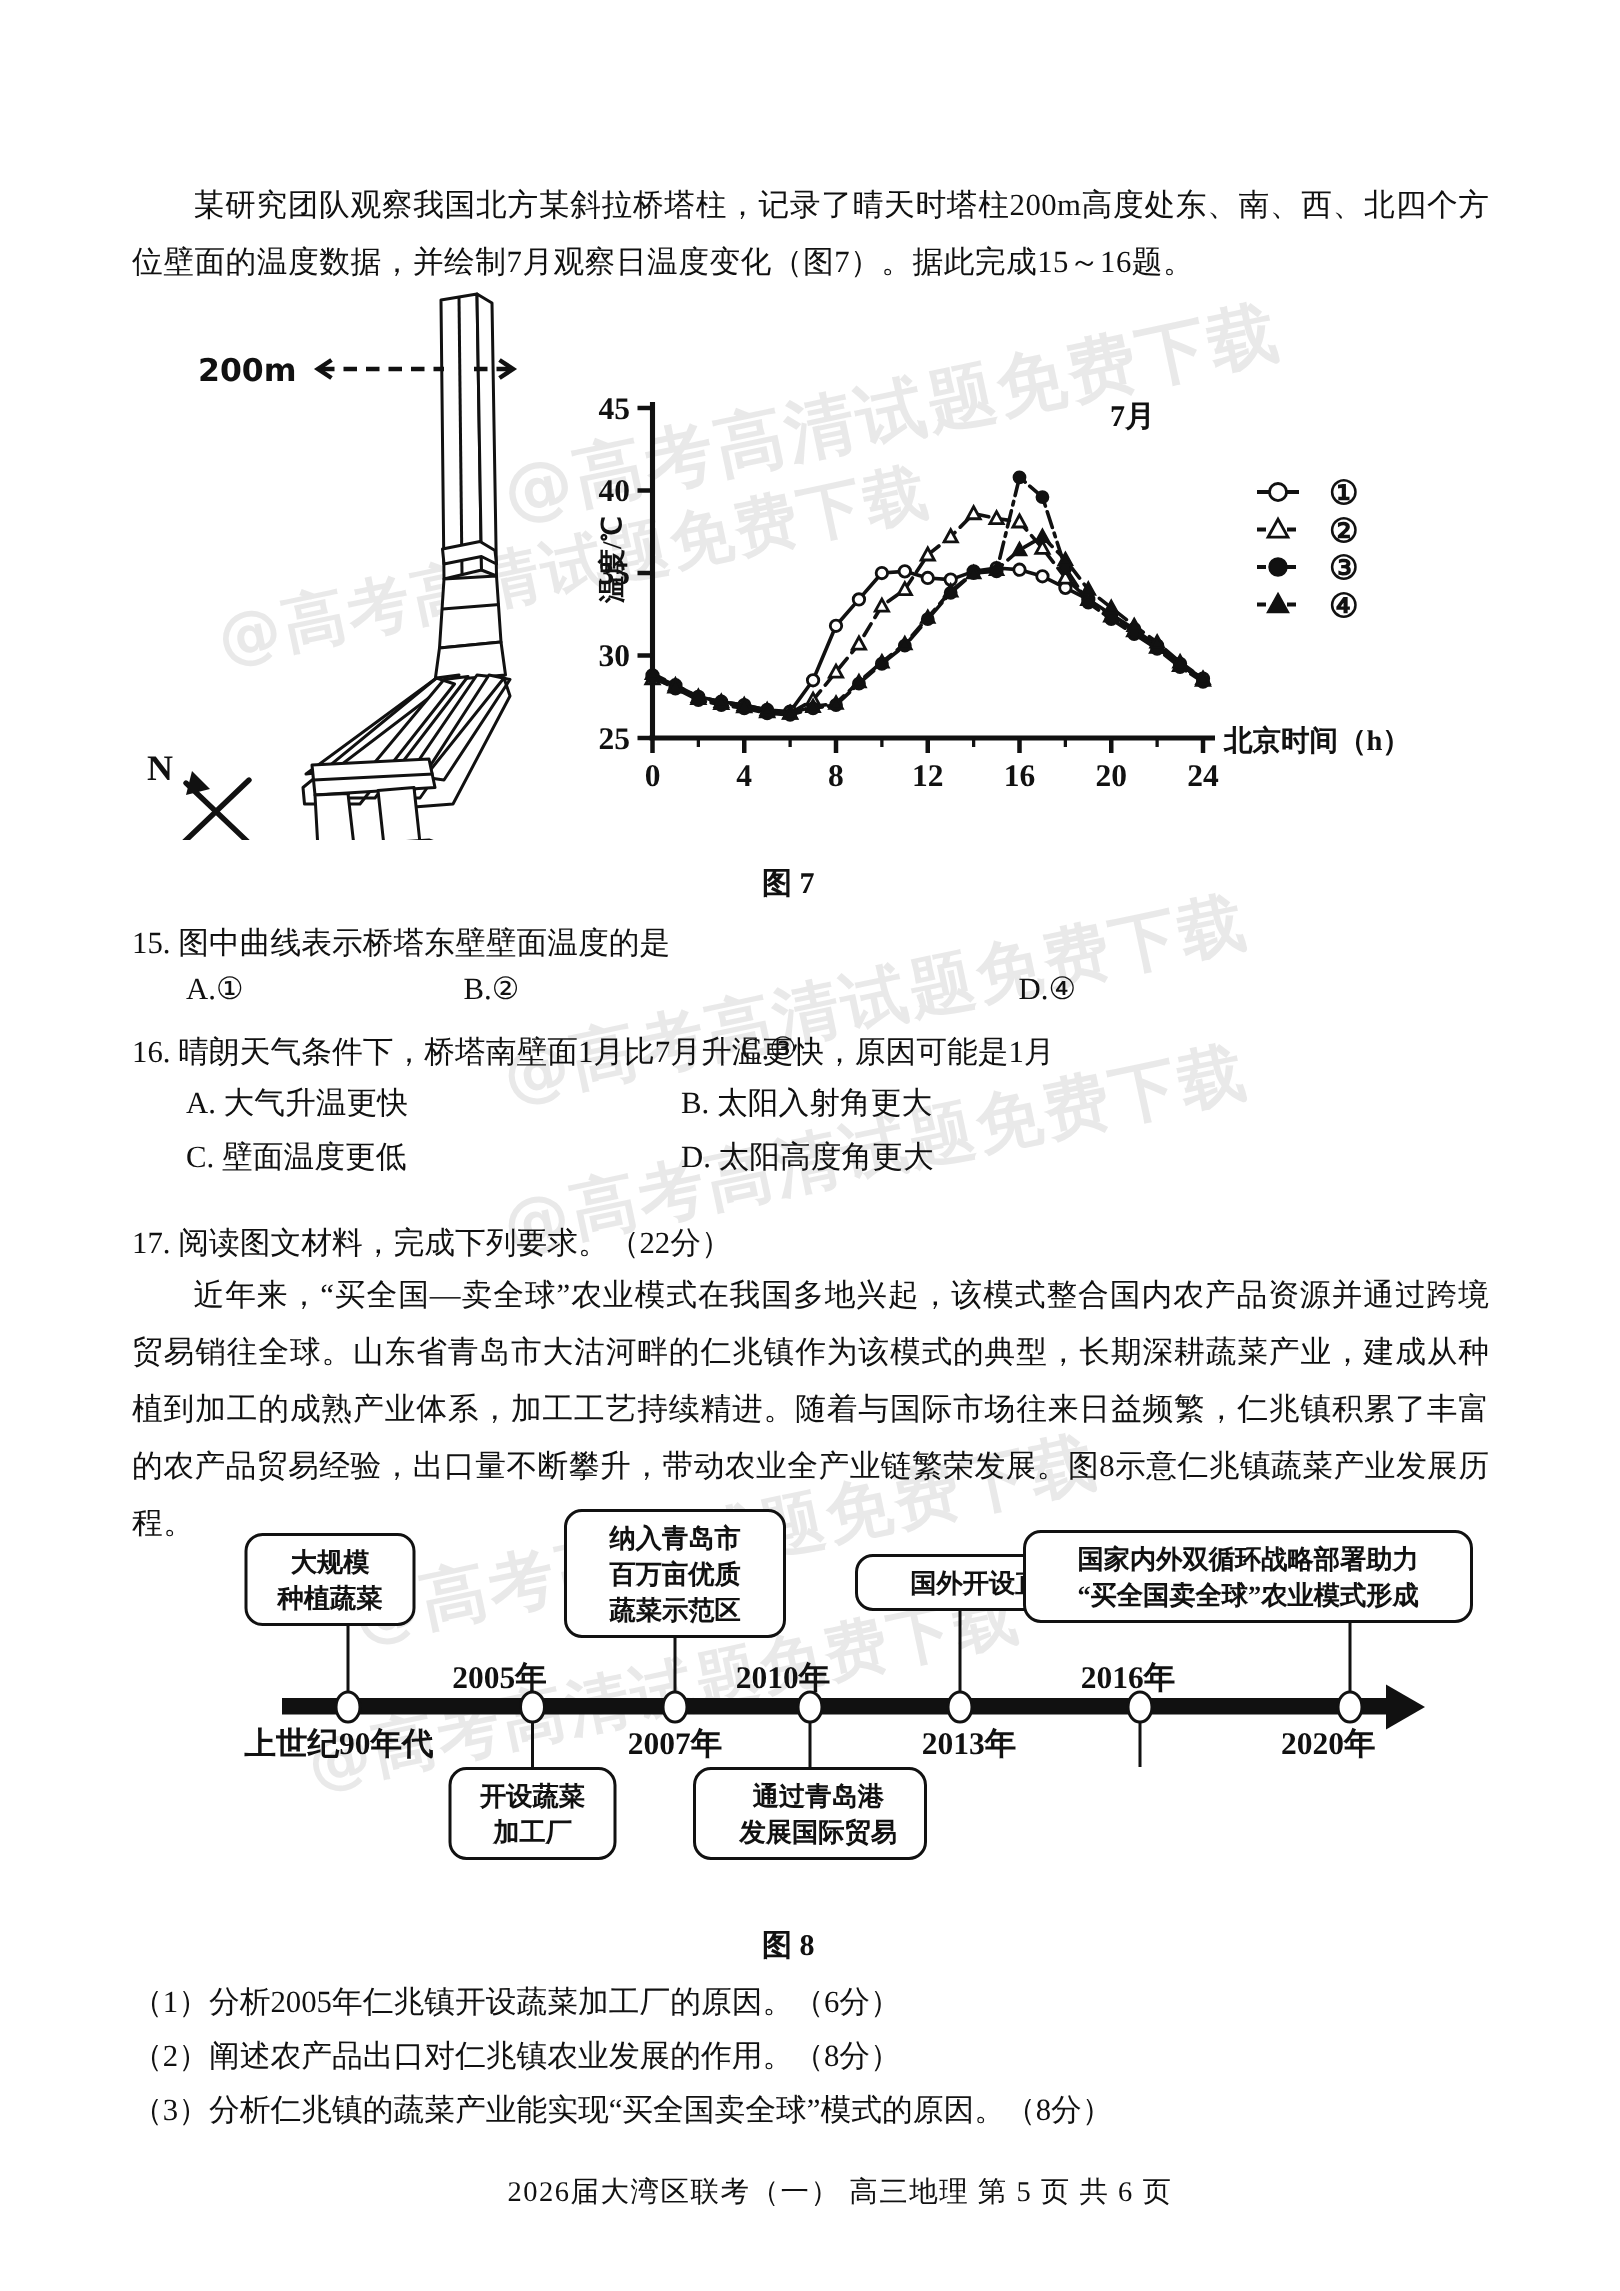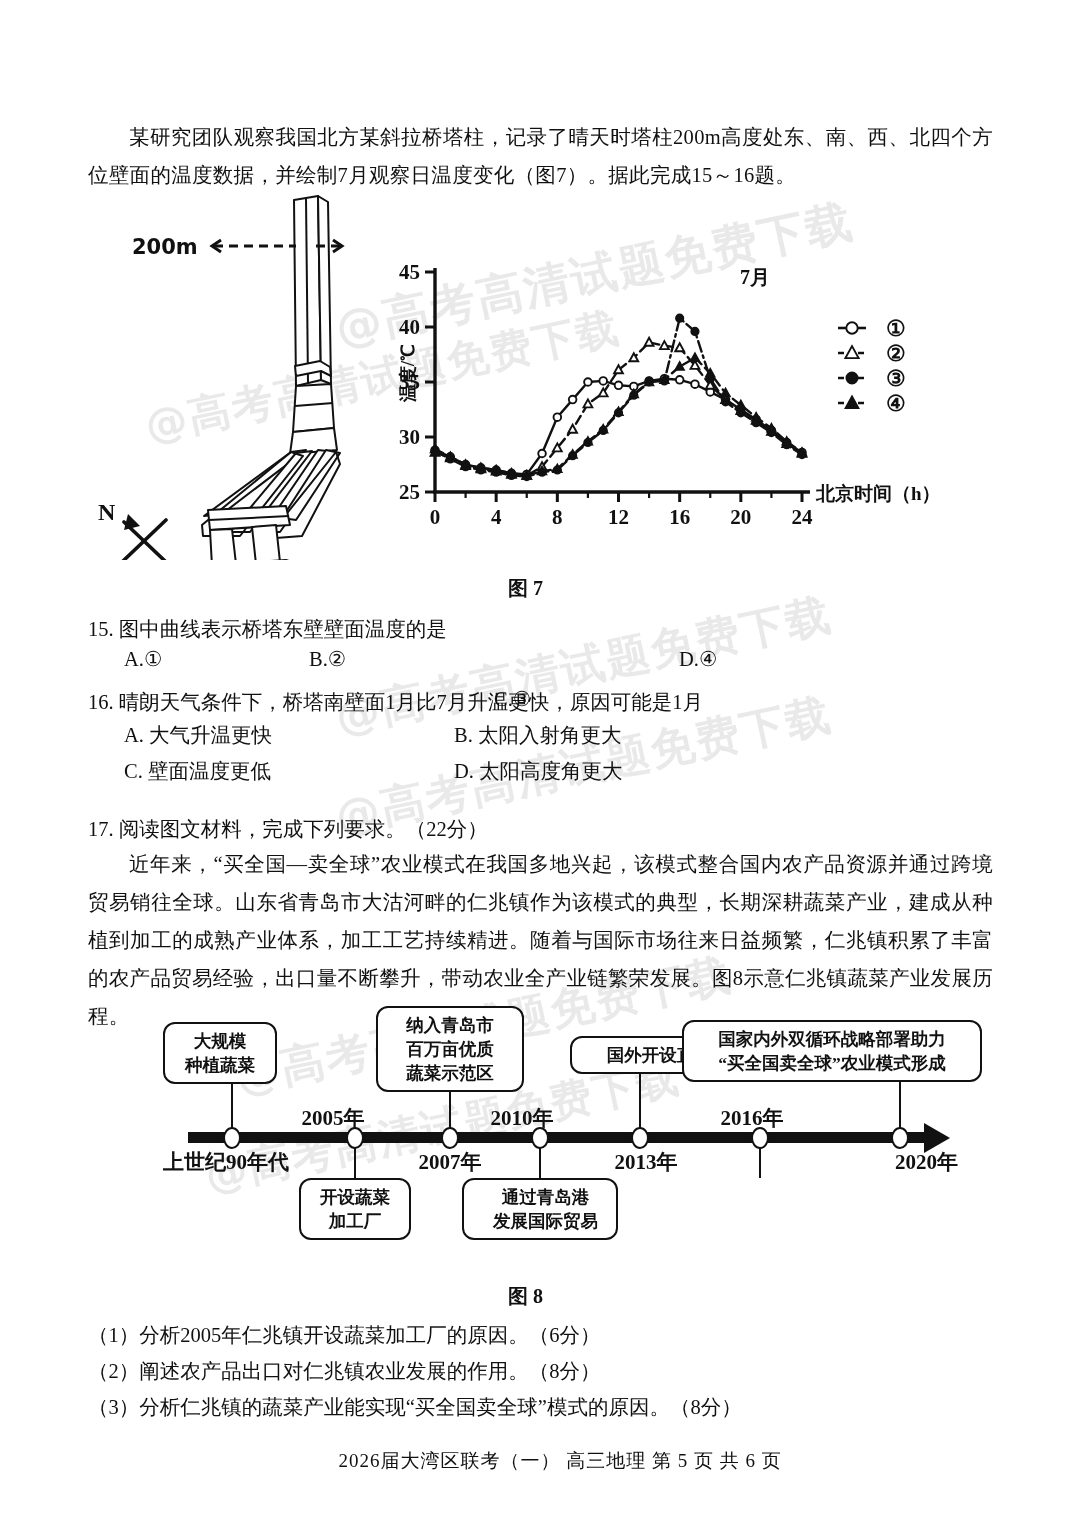--- a/index.html
+++ b/index.html
@@ -444,21 +444,21 @@
       <div class="tl-year" style="top: 148px; left: 474.5px;">2013年</div>
       <div class="tl-node" style="left: 611px; top: 126.5px;"></div>
       <div class="tl-stem" style="left: 619px; top: 143px; height: 35px;"></div>
       <div class="tl-year" style="top: 104px; left: 580.5px;">2016年</div>
       <div class="tl-node" style="left: 751px; top: 126.5px;"></div>
       <div class="tl-box" style="width: 300px; left: 542px; top: 20px;">
         <div>国家内外双循环战略部署助力</div>
         <div>“买全国卖全球”农业模式形成</div>
       </div>
       <div class="tl-stem" style="left: 759px; top: 82px; height: 50px;"></div>
-      <div class="tl-year" style="top: 148px; left: 755px; text-align: right;">2020年</div>
+      <div class="tl-year" style="top: 148px; left: 714px; text-align: right;">2020年</div>
     </div>
 
   <div class="cap" style="left:508px; top:1283px;">图 8</div>
 
   <div class="qline" style="left:88px; top:1318px;">（1）分析2005年仁兆镇开设蔬菜加工厂的原因。（6分）</div>
   <div class="qline" style="left:88px; top:1354px;">（2）阐述农产品出口对仁兆镇农业发展的作用。（8分）</div>
   <div class="qline" style="left:88px; top:1390px;">（3）分析仁兆镇的蔬菜产业能实现“买全国卖全球”模式的原因。（8分）</div>
 
   <div class="footer" style="top:1448px;">2026届大湾区联考（一）  高三地理   第 5 页  共 6 页</div>
 </div>

